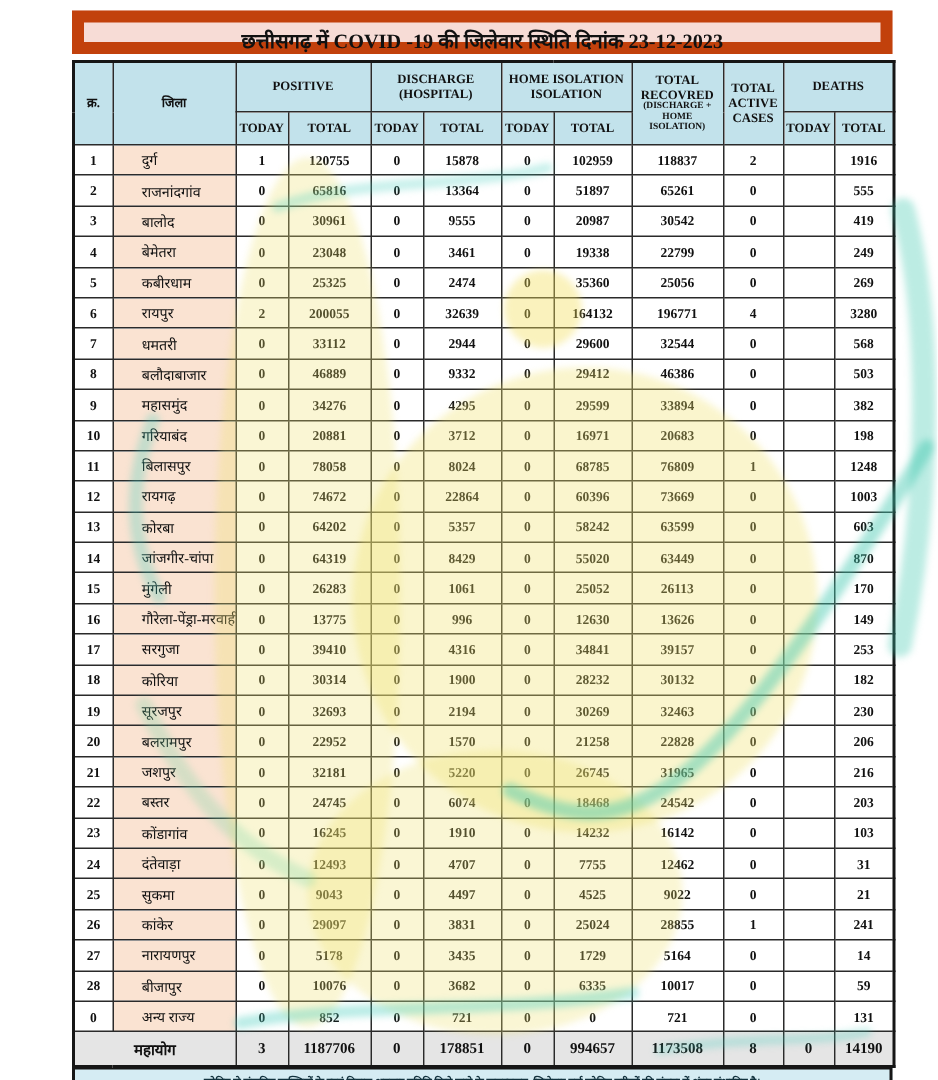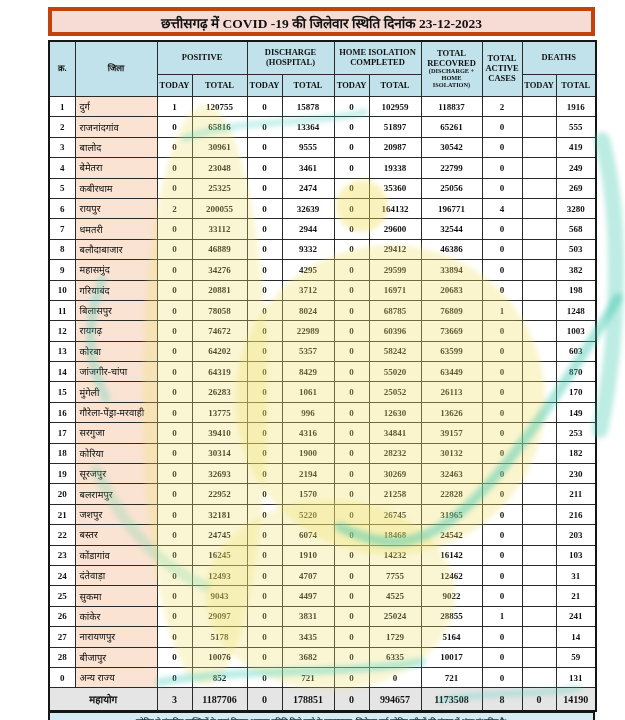--- a/index.html
+++ b/index.html
@@ -10,21 +10,21 @@
     font-family:"Liberation Serif", serif;
     overflow:hidden;
   }
   .sheet{
     position:absolute;left:48px;top:7px;width:547px;
   }
   .title-bar{
     box-sizing:border-box;
     width:547px;height:29px;
     background:#f7dcd6;
-    border:4px solid #c2410c;
+    border:8px solid #c2410c;
     font-weight:bold;font-size:13.5px;line-height:25px;
     text-align:center;color:#111;
     margin-bottom:4px;
   }
   table.main{
     width:547px;
     border-collapse:collapse;
     table-layout:fixed;
     border:2px solid #161616;
   }
@@ -47,21 +47,21 @@
   thead tr.sub-row th{height:21px;}
   .hdr-small{font-size:6.3px;display:block;line-height:1.1;font-weight:bold;}
   table.main tbody td{
     height:19.4px;
     font-size:9px;
     font-weight:bold;
     background:#ffffff;
   }
   table.main tbody td.district{
     text-align:left;
-    padding-left:4px;
+    padding-left:19px;
     background:#fae3d2;
     font-size:9.5px;
     font-weight:normal;
   }
   table.main tfoot td{
     height:22px;
     background:#e5e5e5;
     font-weight:bold;
     font-size:10px;
   }
@@ -109,21 +109,21 @@
         <tr class="group-row">
           <th rowspan="2">क्र.</th>
           <th rowspan="2">जिला</th>
           <th colspan="2">POSITIVE</th>
           <th colspan="2">
             <span>DISCHARGE</span><br>
             <span>(HOSPITAL)</span>
           </th>
           <th colspan="2">
             <span>HOME ISOLATION</span><br>
-            <span>COMPLETED</span>
+            <span>ISOLATION</span>
           </th>
           <th rowspan="2">
             <span>TOTAL</span><br>
             <span>RECOVRED</span>
             <span class="hdr-small">(DISCHARGE +</span>
             <span class="hdr-small">HOME ISOLATION)</span>
           </th>
           <th rowspan="2">
             <span>TOTAL</span><br>
             <span>ACTIVE</span><br>
@@ -296,21 +296,21 @@
             <td>1</td>
             <td></td>
             <td>1248</td>
           </tr>
           <tr>
             <td>12</td>
             <td class="district">रायगढ़</td>
             <td>0</td>
             <td>74672</td>
             <td>0</td>
-            <td>22989</td>
+            <td>22864</td>
             <td>0</td>
             <td>60396</td>
             <td>73669</td>
             <td>0</td>
             <td></td>
             <td>1003</td>
           </tr>
           <tr>
             <td>13</td>
             <td class="district">कोरबा</td>
@@ -414,21 +414,21 @@
             <td class="district">बलरामपुर</td>
             <td>0</td>
             <td>22952</td>
             <td>0</td>
             <td>1570</td>
             <td>0</td>
             <td>21258</td>
             <td>22828</td>
             <td>0</td>
             <td></td>
-            <td>211</td>
+            <td>206</td>
           </tr>
           <tr>
             <td>21</td>
             <td class="district">जशपुर</td>
             <td>0</td>
             <td>32181</td>
             <td>0</td>
             <td>5220</td>
             <td>0</td>
             <td>26745</td>

